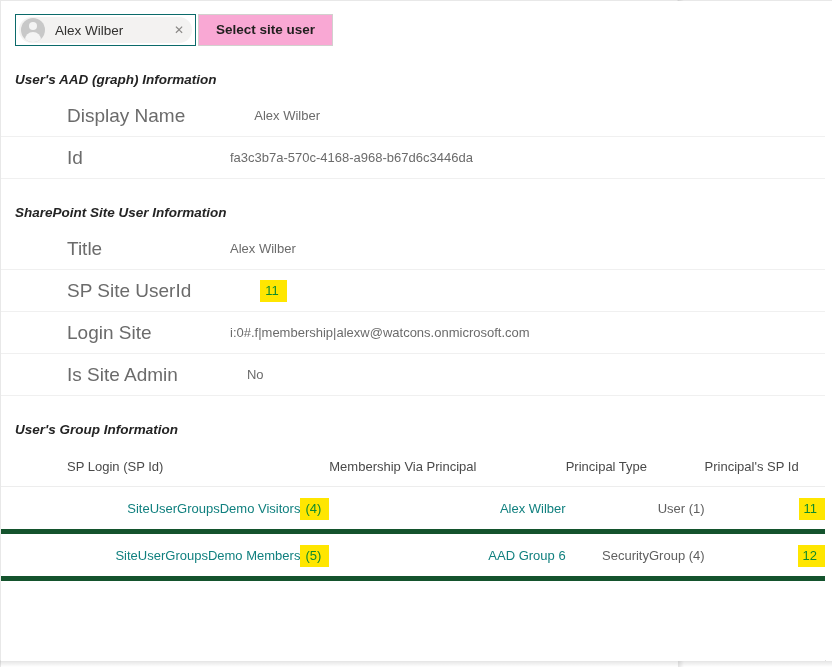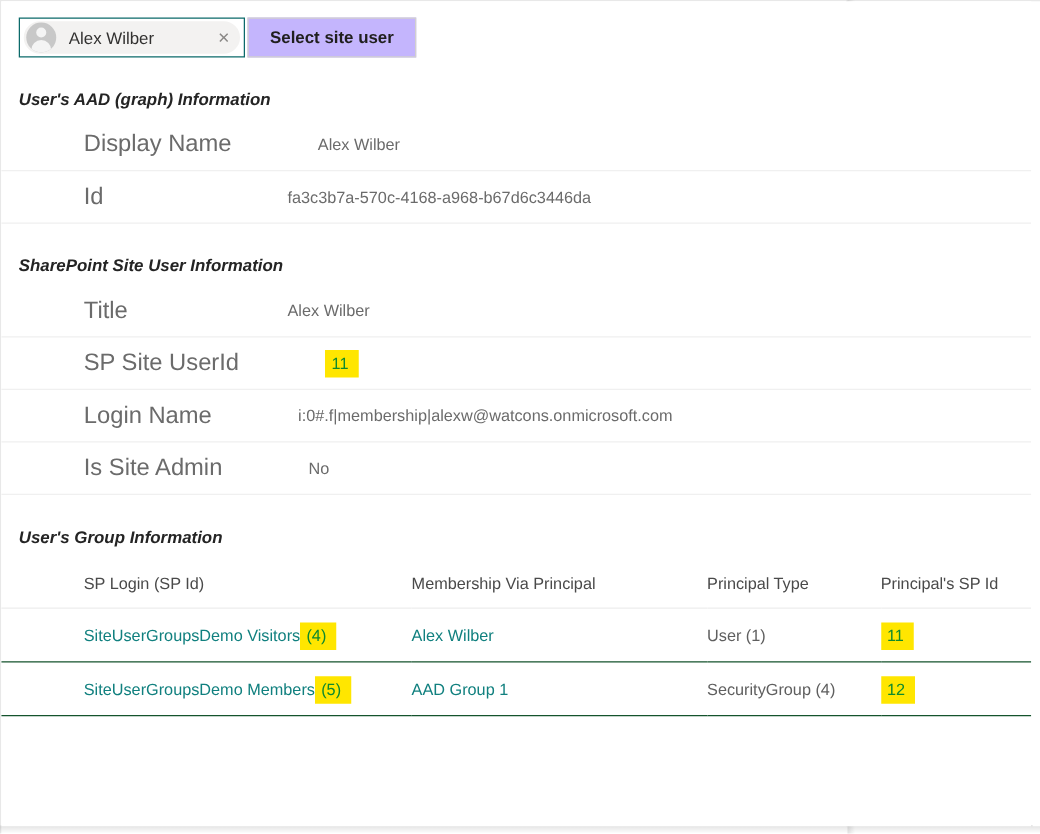--- a/index.html
+++ b/index.html
@@ -124,21 +124,21 @@
     line-height: 26px;
     cursor: pointer;
     user-select: none;
   }
   .select-btn {
     box-sizing: border-box;
     height: 32px;
     margin-left: 2px;
     padding: 0 17px;
     border: 1px solid #d2d0ce;
-    background: #c4b5fd;
+    background: #f9a8d4;
     color: #201f1e;
     font-family: "Liberation Sans", sans-serif;
     font-size: 13.5px;
     font-weight: 600;
     line-height: 30px;
     cursor: pointer;
     white-space: nowrap;
   }
 
   
@@ -203,23 +203,24 @@
     color: #4a4a4a;
     padding: 0 0 12px 0;
     border-bottom: 1px solid #ededed;
     white-space: nowrap;
   }
   .group-table td {
     font-size: 13px;
     color: #5f5f5f;
     height: 42px;
     padding: 0;
-    border-bottom: 1px solid #14532d;
+    border-bottom: 5px solid #14532d;
     white-space: nowrap;
     vertical-align: middle;
+    text-align: right;
   }
   .col-group  { width: 300px; padding-left: 66px !important; box-sizing: border-box; }
   .col-member { width: 216px; }
   .col-ptype  { width: 127px; }
   .col-pid    { width: 110px; }
   .link {
     color: #11807f;
     text-decoration: none;
     cursor: pointer;
   }
@@ -268,21 +269,21 @@
     <div class="detail-list">
       <div class="detail-row">
         <span class="detail-label">Title</span>
         <span class="detail-value">Alex Wilber</span>
       </div>
       <div class="detail-row">
         <span class="detail-label">SP Site UserId</span>
         <span class="detail-value"><span class="hl">11</span></span>
       </div>
       <div class="detail-row">
-        <span class="detail-label">Login Name</span>
+        <span class="detail-label">Login Site</span>
         <span class="detail-value">i:0#.f|membership|alexw@watcons.onmicrosoft.com</span>
       </div>
       <div class="detail-row">
         <span class="detail-label">Is Site Admin</span>
         <span class="detail-value">No</span>
       </div>
     </div>
 
     <h2 class="section-title s3-title">User's Group Information</h2>
 
@@ -297,21 +298,21 @@
       </thead>
       <tbody>
         <tr>
           <td class="col-group"><a class="link">SiteUserGroupsDemo Visitors</a><span class="hl">(4)</span></td>
           <td class="col-member"><a class="link">Alex Wilber</a></td>
           <td class="col-ptype">User (1)</td>
           <td class="col-pid"><span class="hl">11</span></td>
         </tr>
         <tr>
           <td class="col-group"><a class="link">SiteUserGroupsDemo Members</a><span class="hl">(5)</span></td>
-          <td class="col-member"><a class="link">AAD Group 1</a></td>
+          <td class="col-member"><a class="link">AAD Group 6</a></td>
           <td class="col-ptype">SecurityGroup (4)</td>
           <td class="col-pid"><span class="hl">12</span></td>
         </tr>
       </tbody>
     </table>
 
   </div>
 </div>
 
 </body></html>

